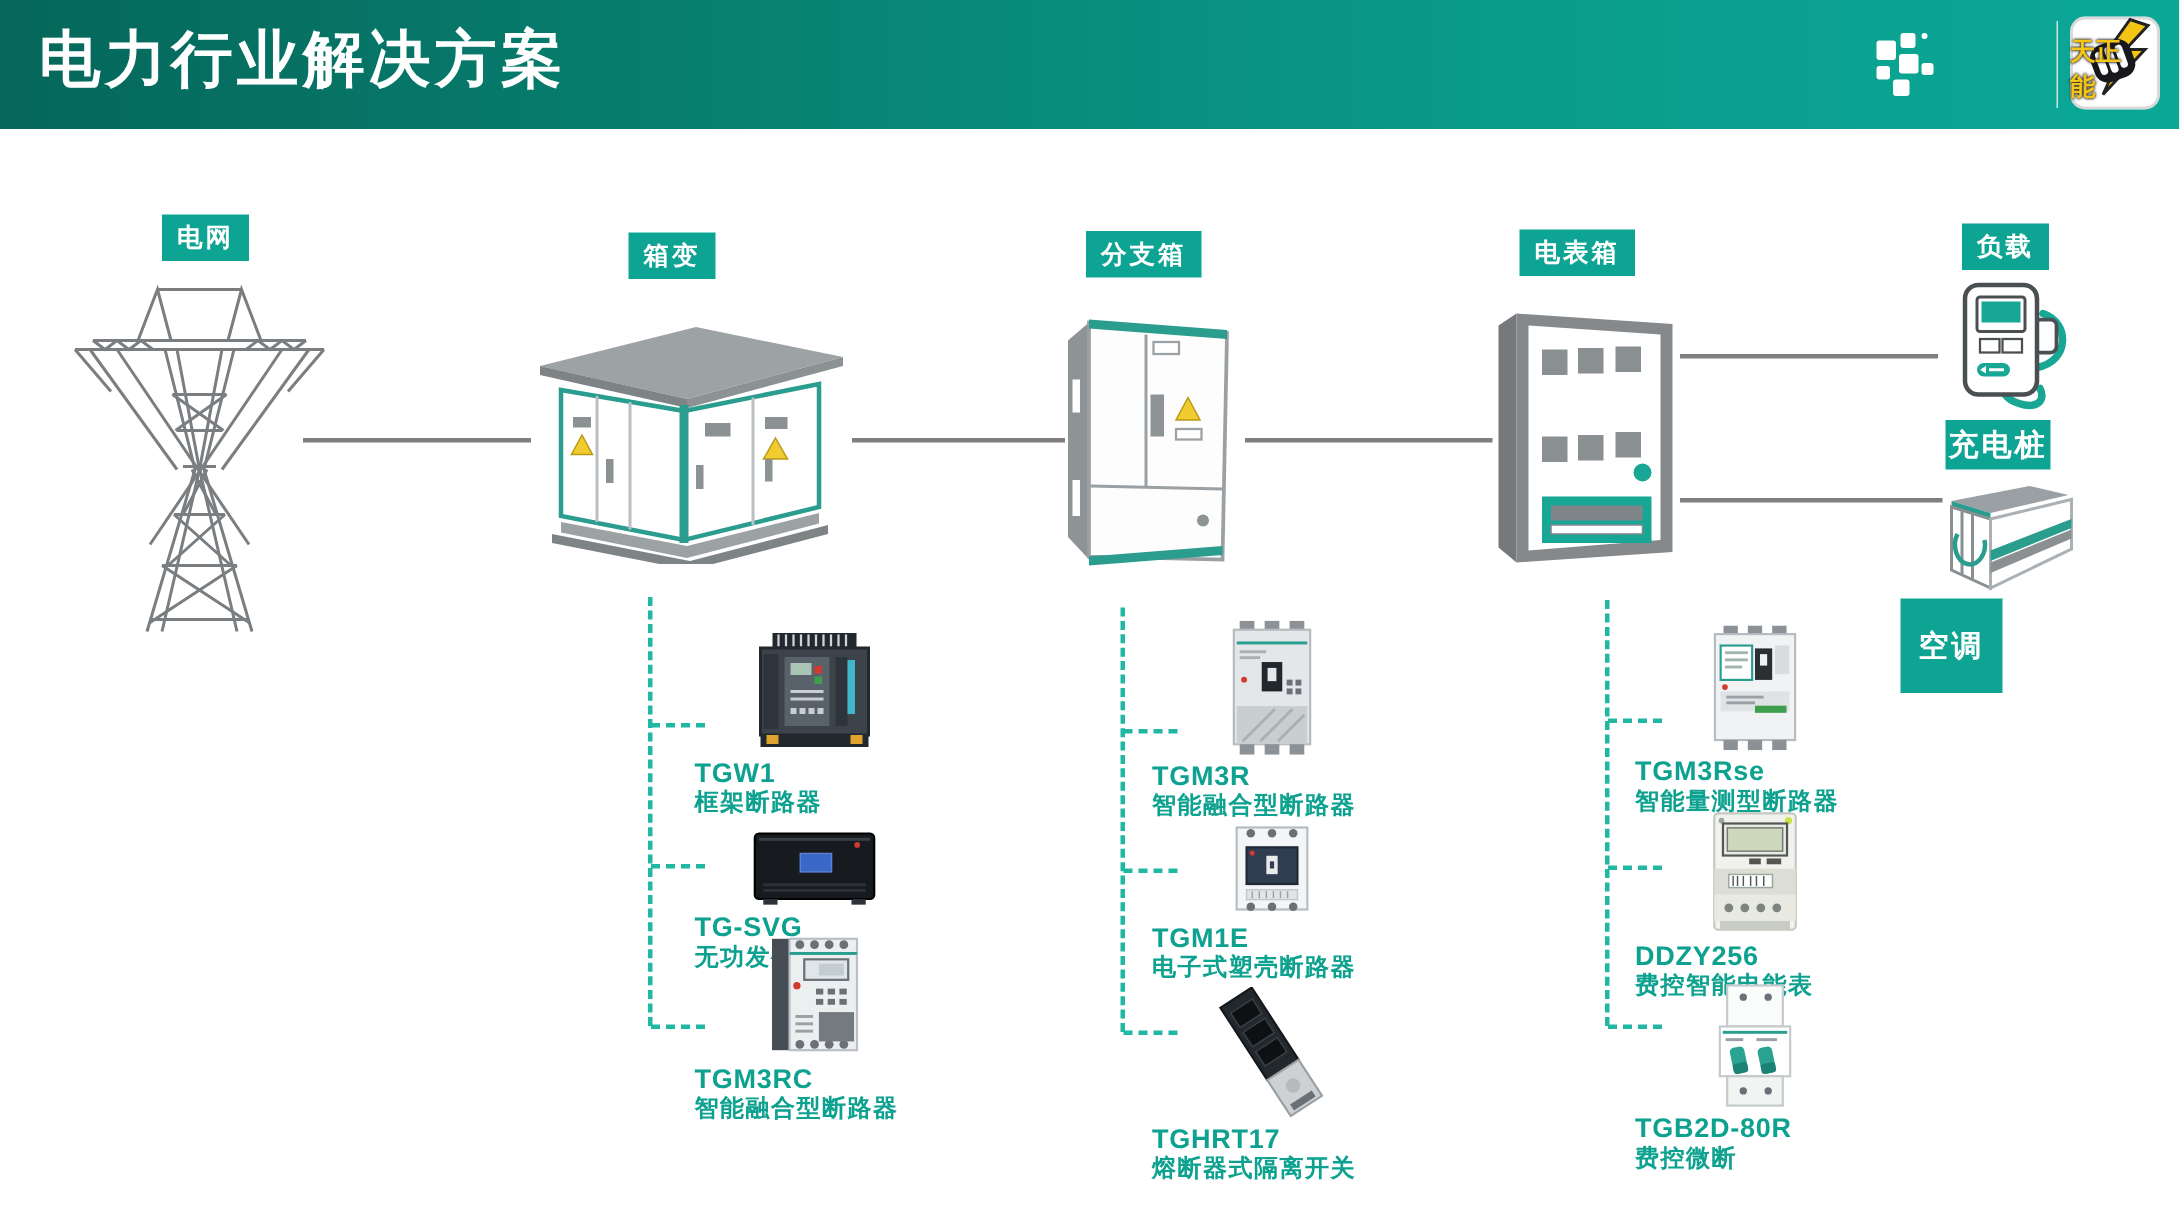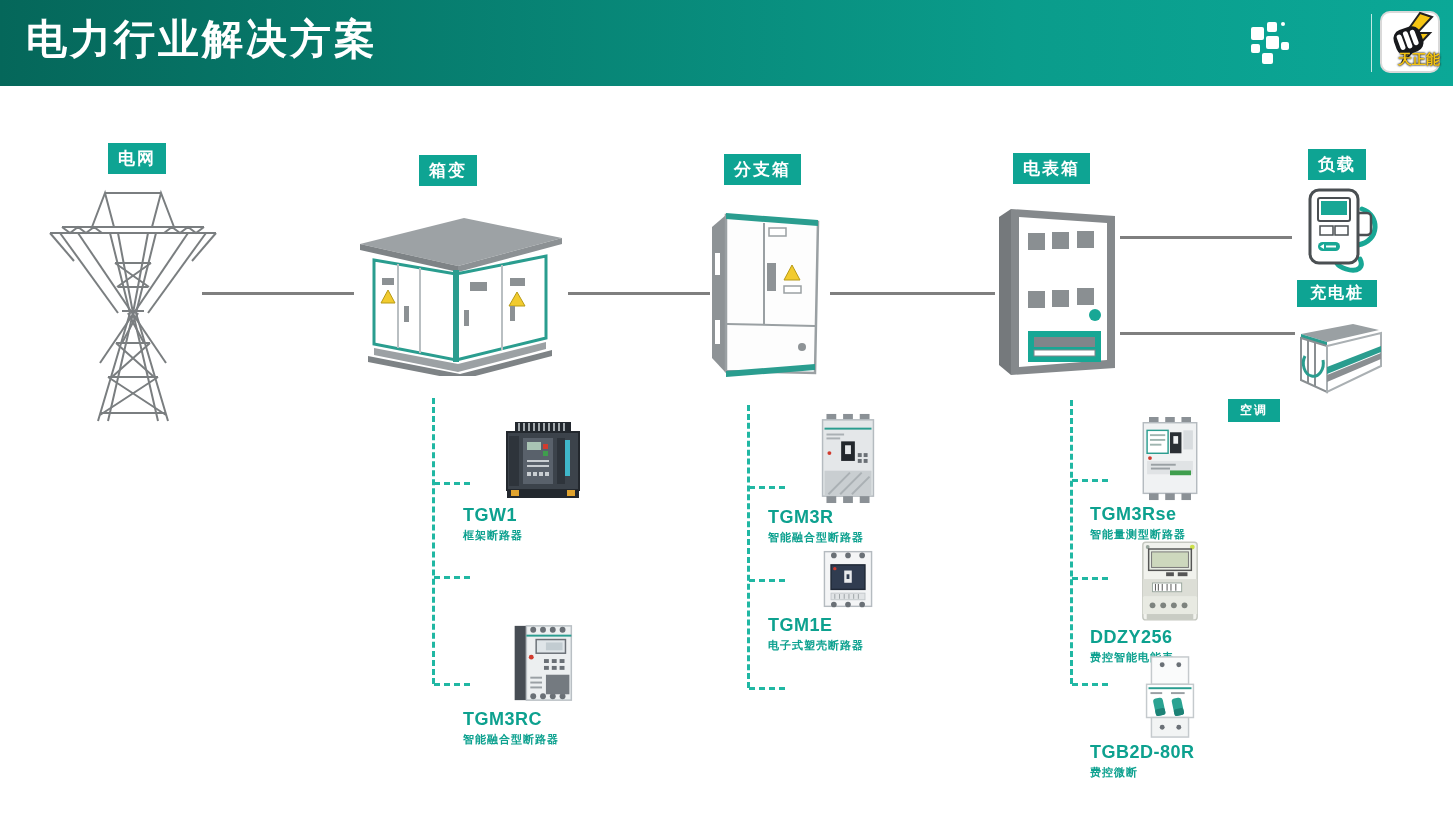--- a/index.html
+++ b/index.html
@@ -9,34 +9,34 @@
   #header{position:absolute;left:0;top:0;width:1453px;height:86px;
           background:linear-gradient(90deg,#05675a 0%,#0a9c8b 70%,#0ba897 100%);}
   #page-title{position:absolute;left:26px;top:12px;font-size:41px;font-weight:900;color:#ffffff;
               letter-spacing:3px;white-space:nowrap;}
   .brand-cn{color:#fff;font-size:20px;font-weight:bold;letter-spacing:4px;line-height:22px;}
   .brand-en{color:#fff;font-size:16px;font-weight:bold;letter-spacing:4px;line-height:17px;}
   .brand-tag{color:#d8efe9;font-size:8px;letter-spacing:3px;line-height:12px;}
   .logo-divider{position:absolute;left:1371px;top:14px;width:1px;height:58px;background:rgba(255,255,255,.75);}
   #mascot{position:absolute;left:1380px;top:11px;width:60px;height:62px;background:#fff;border-radius:10px;
           box-shadow:0 0 0 2px rgba(0,0,0,.15) inset;}
-  #mascot .mlabel{position:absolute;right:0;bottom:4px;color:#f5c513;font-size:14px;font-weight:900;
+  #mascot .mlabel{position:absolute;right:14px;bottom:4px;color:#f5c513;font-size:17px;font-weight:900;
           text-shadow:0 0 2px #222,0 0 2px #222;letter-spacing:0;}
   
   .badge{position:absolute;background:#0ea493;color:#ffffff;font-weight:bold;font-size:17px;
          padding:4px 10px;letter-spacing:2px;white-space:nowrap;}
   
   .sline{position:absolute;height:3px;background:#7f7f7f;}
   .vdash{position:absolute;width:0;border-left:3px dashed #20b7a3;}
   .hdash{position:absolute;height:0;border-top:3px dashed #20b7a3;}
   
   .product{position:absolute;width:160px;text-align:left;}
   .pimg{display:flex;justify-content:center;align-items:flex-end;}
   .pname{color:#0da18f;font-weight:bold;font-size:18px;line-height:21px;margin-top:3px;letter-spacing:.5px;}
-  .pdesc{color:#0da18f;font-weight:bold;font-size:11px;line-height:19px;letter-spacing:1px;}
+  .pdesc{color:#0da18f;font-weight:bold;font-size:16px;line-height:19px;letter-spacing:1px;}
   .ill{position:absolute;}
 </style>
 </head>
 <body>
 
 <div id="slide">
 
   <div id="header">
     <div id="page-title">电力行业解决方案</div>
 
@@ -67,22 +67,22 @@
       </svg>
       <span class="mlabel">天正能</span>
     </div>
   </div>
 
   <div class="badge" style="left:108px;top:143px">电网</div>
   <div class="badge" style="left:419px;top:155px">箱变</div>
   <div class="badge" style="left:724px;top:154px">分支箱</div>
   <div class="badge" style="left:1013px;top:153px">电表箱</div>
   <div class="badge" style="left:1308px;top:149px">负载</div>
-  <div class="badge" style="left:1297px;top:280px;font-size:16px;padding:3px 13px">充电桩</div>
-  <div class="badge" style="left:1228px;top:399px;font-size:12px;padding:3px 12px">空调</div>
+  <div class="badge" style="left:1297px;top:280px;font-size:20px;padding:3px 2px">充电桩</div>
+  <div class="badge" style="left:1267px;top:399px;font-size:20px;padding:18px 12px">空调</div>
 
   <div class="sline" style="left:202px;top:292px;width:152px"></div>
   <div class="sline" style="left:568px;top:292px;width:142px"></div>
   <div class="sline" style="left:830px;top:292px;width:165px"></div>
   <div class="sline" style="left:1120px;top:236px;width:172px"></div>
   <div class="sline" style="left:1120px;top:332px;width:175px"></div>
 
   <div class="vdash" style="left:432px;top:398px;height:286px"></div>
   <div class="hdash" style="left:434px;top:482px;width:36px"></div>
   <div class="hdash" style="left:434px;top:576px;width:36px"></div>
@@ -246,20 +246,36 @@
         <rect x="66" y="20" width="5" height="36" fill="#3fb6c9"></rect>
         <rect x="8" y="70" width="72" height="8" fill="#23282e"></rect>
         <rect x="12" y="70" width="8" height="6" fill="#e0a32e"></rect>
         <rect x="68" y="70" width="8" height="6" fill="#e0a32e"></rect>
       </svg>
     </div>
     <div class="pname">TGW1</div>
     <div class="pdesc">框架断路器</div>
   </div>
 
+  <div class="product" style="left:463px;top:550px">
+    <div class="pimg">
+      <svg width="92" height="55" viewBox="0 0 92 58">
+        <rect x="4" y="6" width="84" height="46" rx="3" fill="#171b1f" stroke="#000" stroke-width="1.5"></rect>
+        <line x1="7" y1="10" x2="85" y2="10" stroke="#3a4047" stroke-width="2"></line>
+        <rect x="36" y="20" width="22" height="13" fill="#3968c8" stroke="#5a83d6" stroke-width="1"></rect>
+        <circle cx="76" cy="14" r="2" fill="#d13b2e"></circle>
+        <line x1="10" y1="42" x2="82" y2="42" stroke="#2c3238" stroke-width="2"></line>
+        <line x1="10" y1="46" x2="82" y2="46" stroke="#2c3238" stroke-width="2"></line>
+        <rect x="10" y="52" width="10" height="4" fill="#2c3238"></rect>
+        <rect x="72" y="52" width="10" height="4" fill="#2c3238"></rect>
+      </svg>
+    </div>
+    <div class="pname">TG-SVG</div>
+    <div class="pdesc">无功发生器</div>
+  </div>
 
   <div class="product" style="left:463px;top:620px">
     <div class="pimg">
       <svg width="74" height="86" viewBox="0 0 74 88">
         <rect x="8" y="6" width="12" height="76" fill="#474d54"></rect>
         <rect x="20" y="6" width="46" height="76" fill="#eceff0" stroke="#b9bfc4" stroke-width="1.5"></rect>
         <g fill="#6a7076">
           <circle cx="27" cy="10" r="3"></circle>
             <circle cx="37" cy="10" r="3"></circle>
             <circle cx="47" cy="10" r="3"></circle>
@@ -359,20 +375,39 @@
             <circle cx="15" cy="62" r="3"></circle>
             <circle cx="30" cy="62" r="3"></circle>
             <circle cx="45" cy="62" r="3"></circle>
           </g>
       </svg>
     </div>
     <div class="pname">TGM1E</div>
     <div class="pdesc">电子式塑壳断路器</div>
   </div>
 
+  <div class="product" style="left:768px;top:658px">
+    <div class="pimg">
+      <svg width="84" height="88" viewBox="0 0 84 92">
+        <g transform="rotate(-33 42 46)">
+          <rect x="29" y="0" width="26" height="60" fill="#23282d" stroke="#14181c" stroke-width="1.5"></rect>
+          <g fill="#0e1114" stroke="#3a4045" stroke-width="1">
+            <rect x="33" y="7" width="18" height="12"></rect>
+              <rect x="33" y="23" width="18" height="12"></rect>
+              <rect x="33" y="39" width="18" height="12"></rect>
+          </g>
+          <rect x="29" y="60" width="26" height="30" fill="#cdd1d3" stroke="#9aa0a4" stroke-width="1.5"></rect>
+          <circle cx="42" cy="73" r="5" fill="#b5babd"></circle>
+          <rect x="33" y="83" width="18" height="5" fill="#6a7076"></rect>
+        </g>
+      </svg>
+    </div>
+    <div class="pname">TGHRT17</div>
+    <div class="pdesc">熔断器式隔离开关</div>
+  </div>
 
   <div class="product" style="left:1090px;top:417px">
     <div class="pimg">
       <svg width="68" height="84" viewBox="0 0 68 88">
         <g fill="#8b9196">
             <rect x="12" y="0" width="10" height="8"></rect>
             <rect x="29" y="0" width="10" height="8"></rect>
             <rect x="46" y="0" width="10" height="8"></rect>
           </g>
         <rect x="6" y="6" width="56" height="74" fill="#f0f2f3" stroke="#b5bbc0" stroke-width="1.5"></rect>

